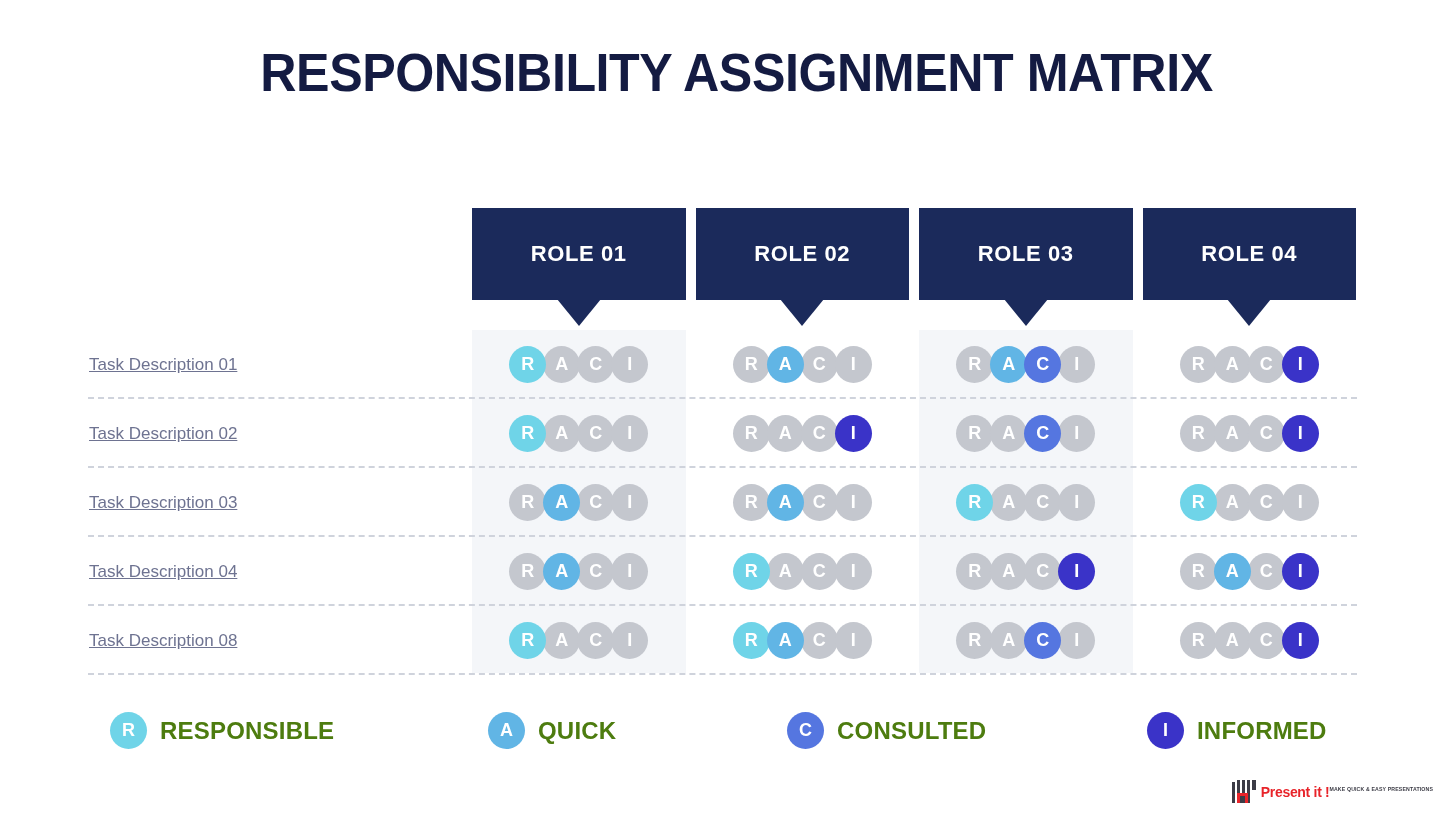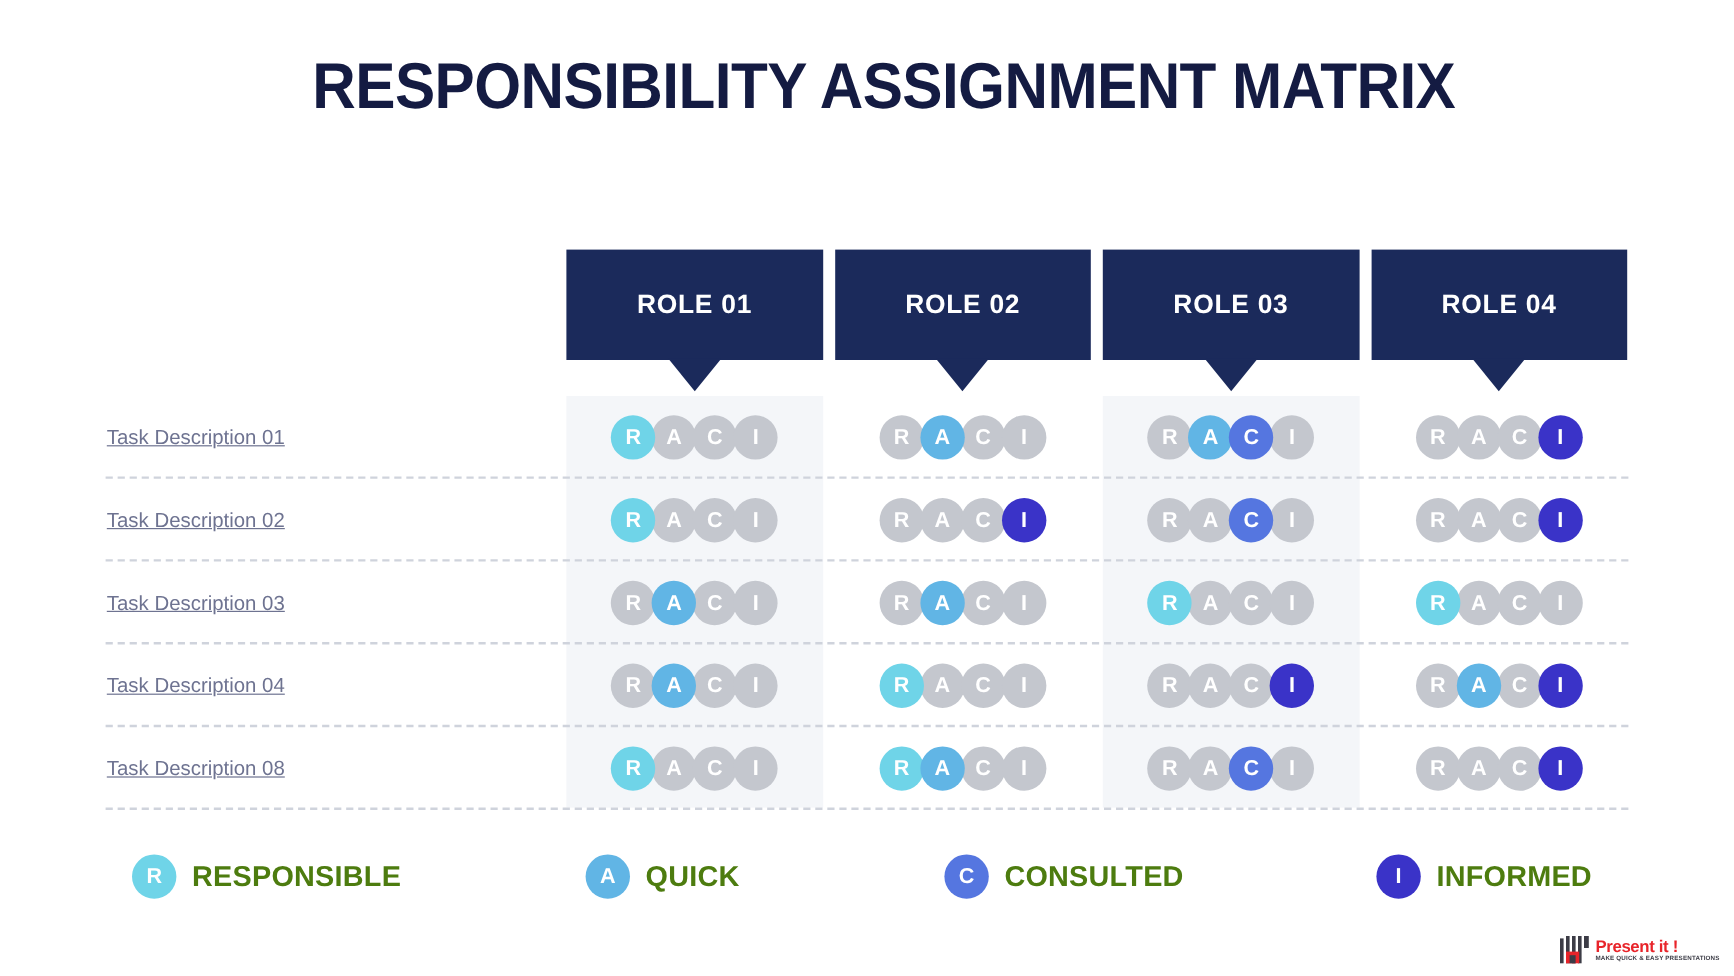--- a/index.html
+++ b/index.html
@@ -204,21 +204,21 @@
     bottom: 10px;
     display: flex;
     align-items: center;
     gap: 4px;
   }
   .logo-mark {
     width: 25px;
     height: 23px;
     position: relative;
   }
-  .logo-text-wrap { display: flex; flex-direction: column; line-height: 1; justify-content: center; }
+  .logo-text-wrap { display: flex; flex-direction: row; line-height: 1; justify-content: center; }
   .logo-name {
     font-size: 14px;
     font-weight: 700;
     color: #E8242A;
     letter-spacing: -0.3px;
   }
   .logo-tag {
     font-size: 5.2px;
     font-weight: 700;
     color: #3C3C46;

